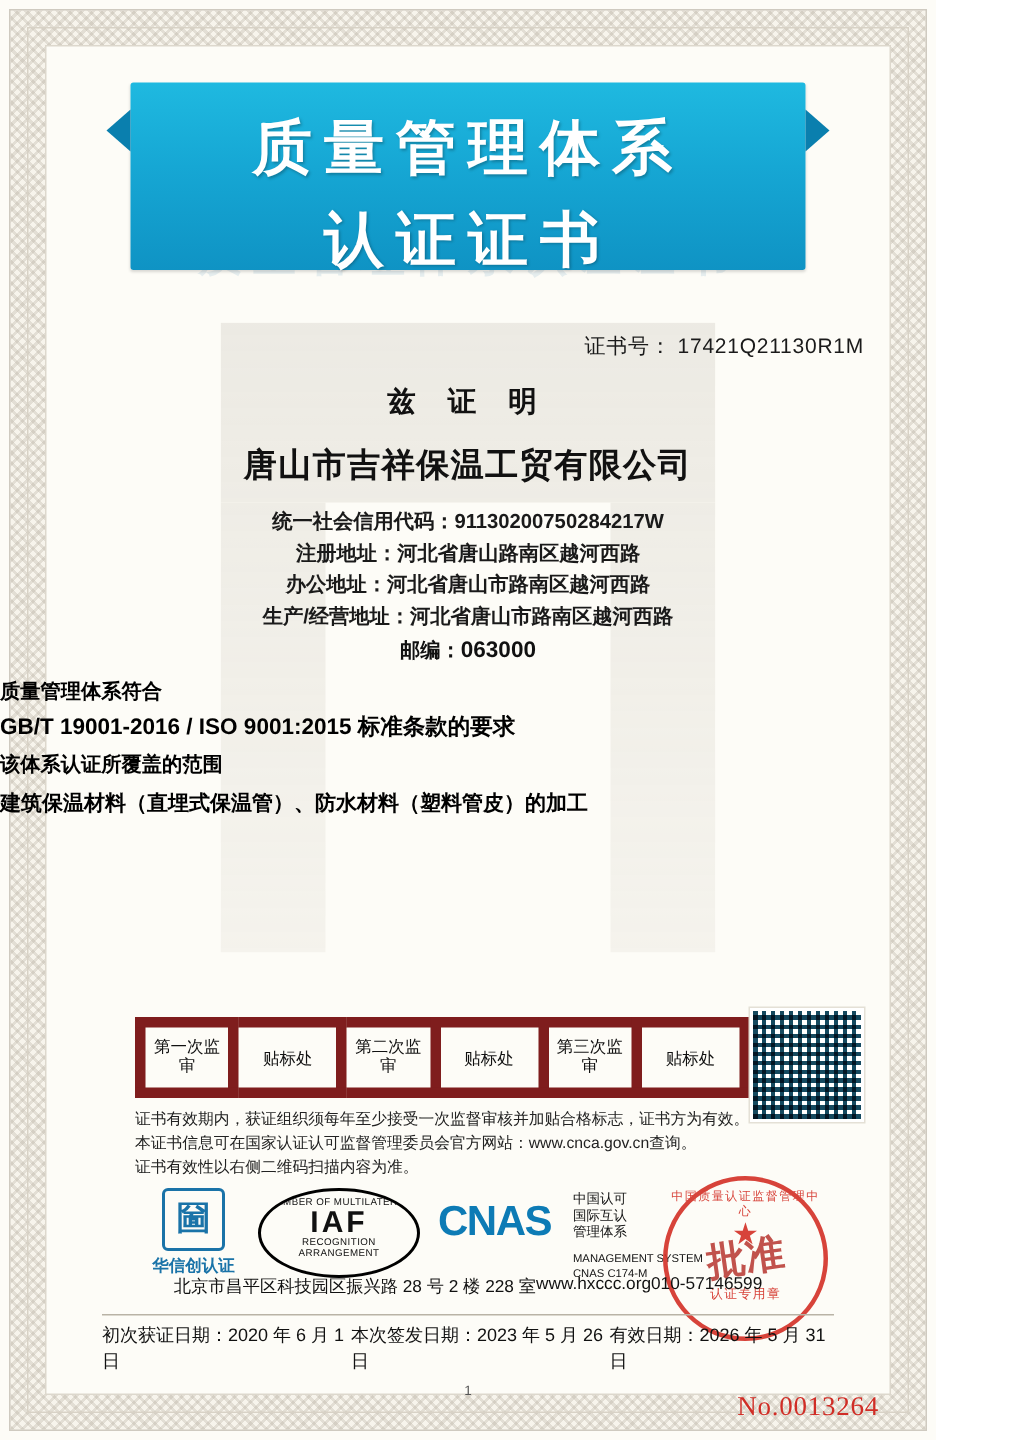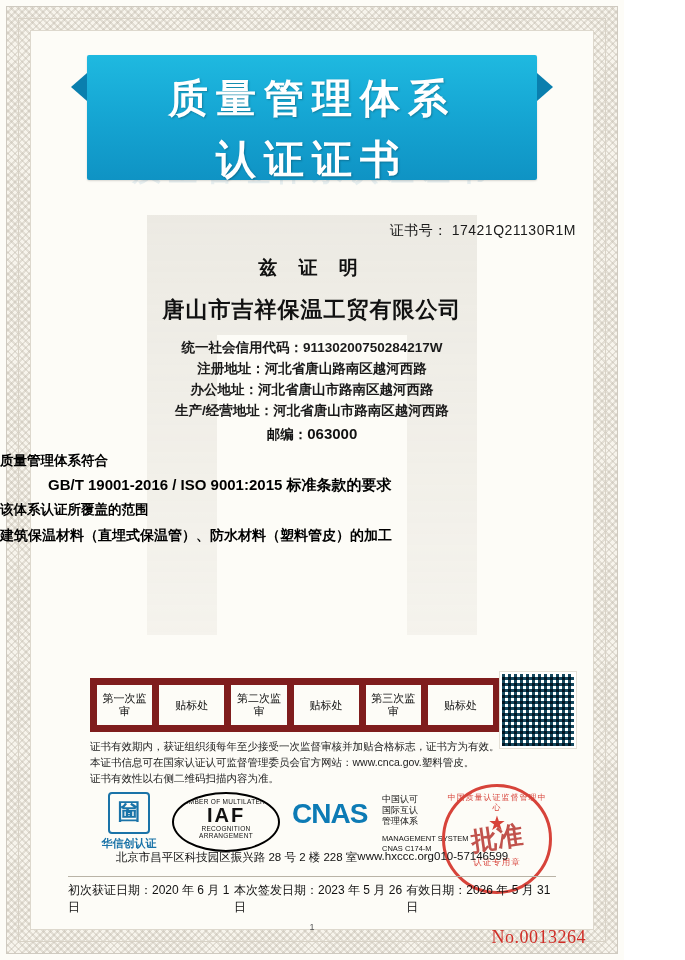--- a/index.html
+++ b/index.html
@@ -165,21 +165,20 @@
   }
   .std-intro {
     font-size: 13.5px;
     font-weight: bold;
     line-height: 22px;
   }
   .std-name {
     font-size: 15px;
     font-weight: bold;
     line-height: 26px;
-    padding-left: 48px;
   }
   .scope-intro {
     font-size: 13.5px;
     font-weight: bold;
     line-height: 24px;
   }
   .scope-text {
     font-size: 14px;
     font-weight: bold;
     line-height: 26px;
@@ -424,21 +423,21 @@
       <td class="surv-label">第三次监审</td>
       <td class="surv-slot">贴标处</td>
     </tr>
   </tbody>
     </table>
 
   <div class="qr"></div>
 
   <div class="fineprint">
     <div>证书有效期内，获证组织须每年至少接受一次监督审核并加贴合格标志，证书方为有效。</div>
-    <div>本证书信息可在国家认证认可监督管理委员会官方网站：www.cnca.gov.塑料管皮。</div>
+    <div>本证书信息可在国家认证认可监督管理委员会官方网站：www.cnca.gov.cn查询。</div>
     <div>证书有效性以右侧二维码扫描内容为准。</div>
   </div>
 
   <div class="logos">
     <div class="logo-huaxin">
       <div class="glyph">圙</div>
       <div class="cap">华信创认证</div>
     </div>
 
     <div class="logo-iaf">

